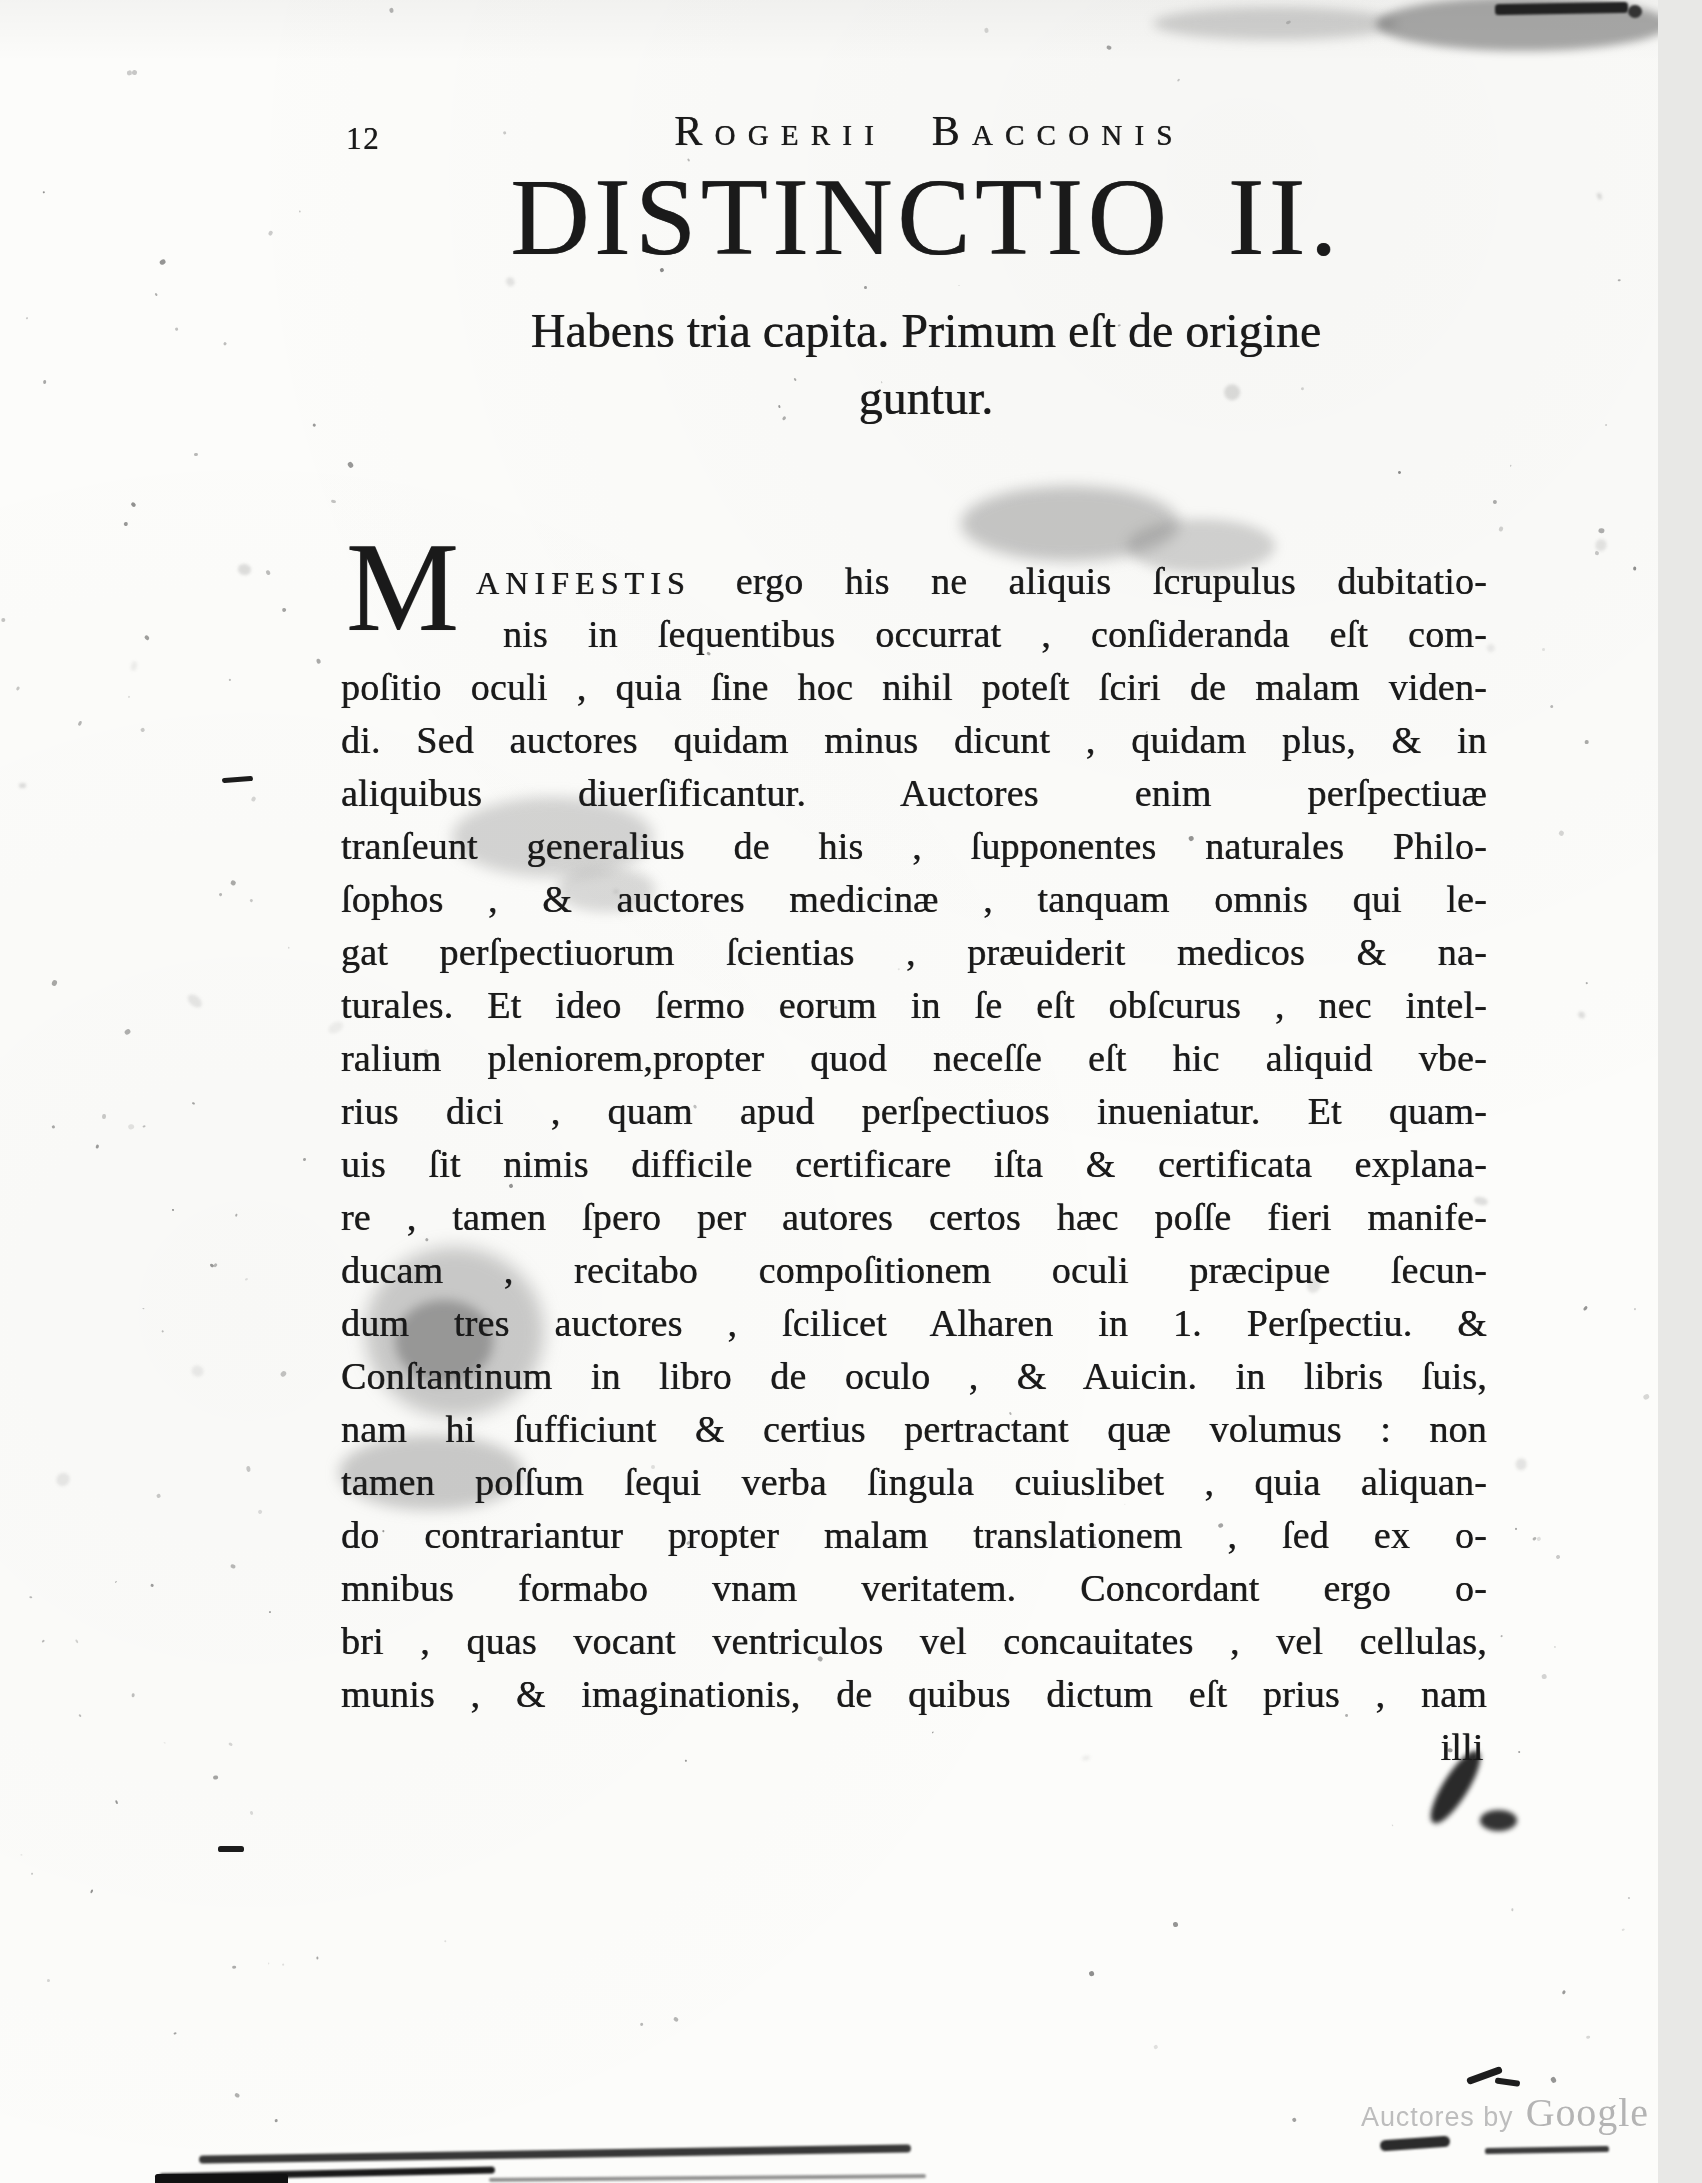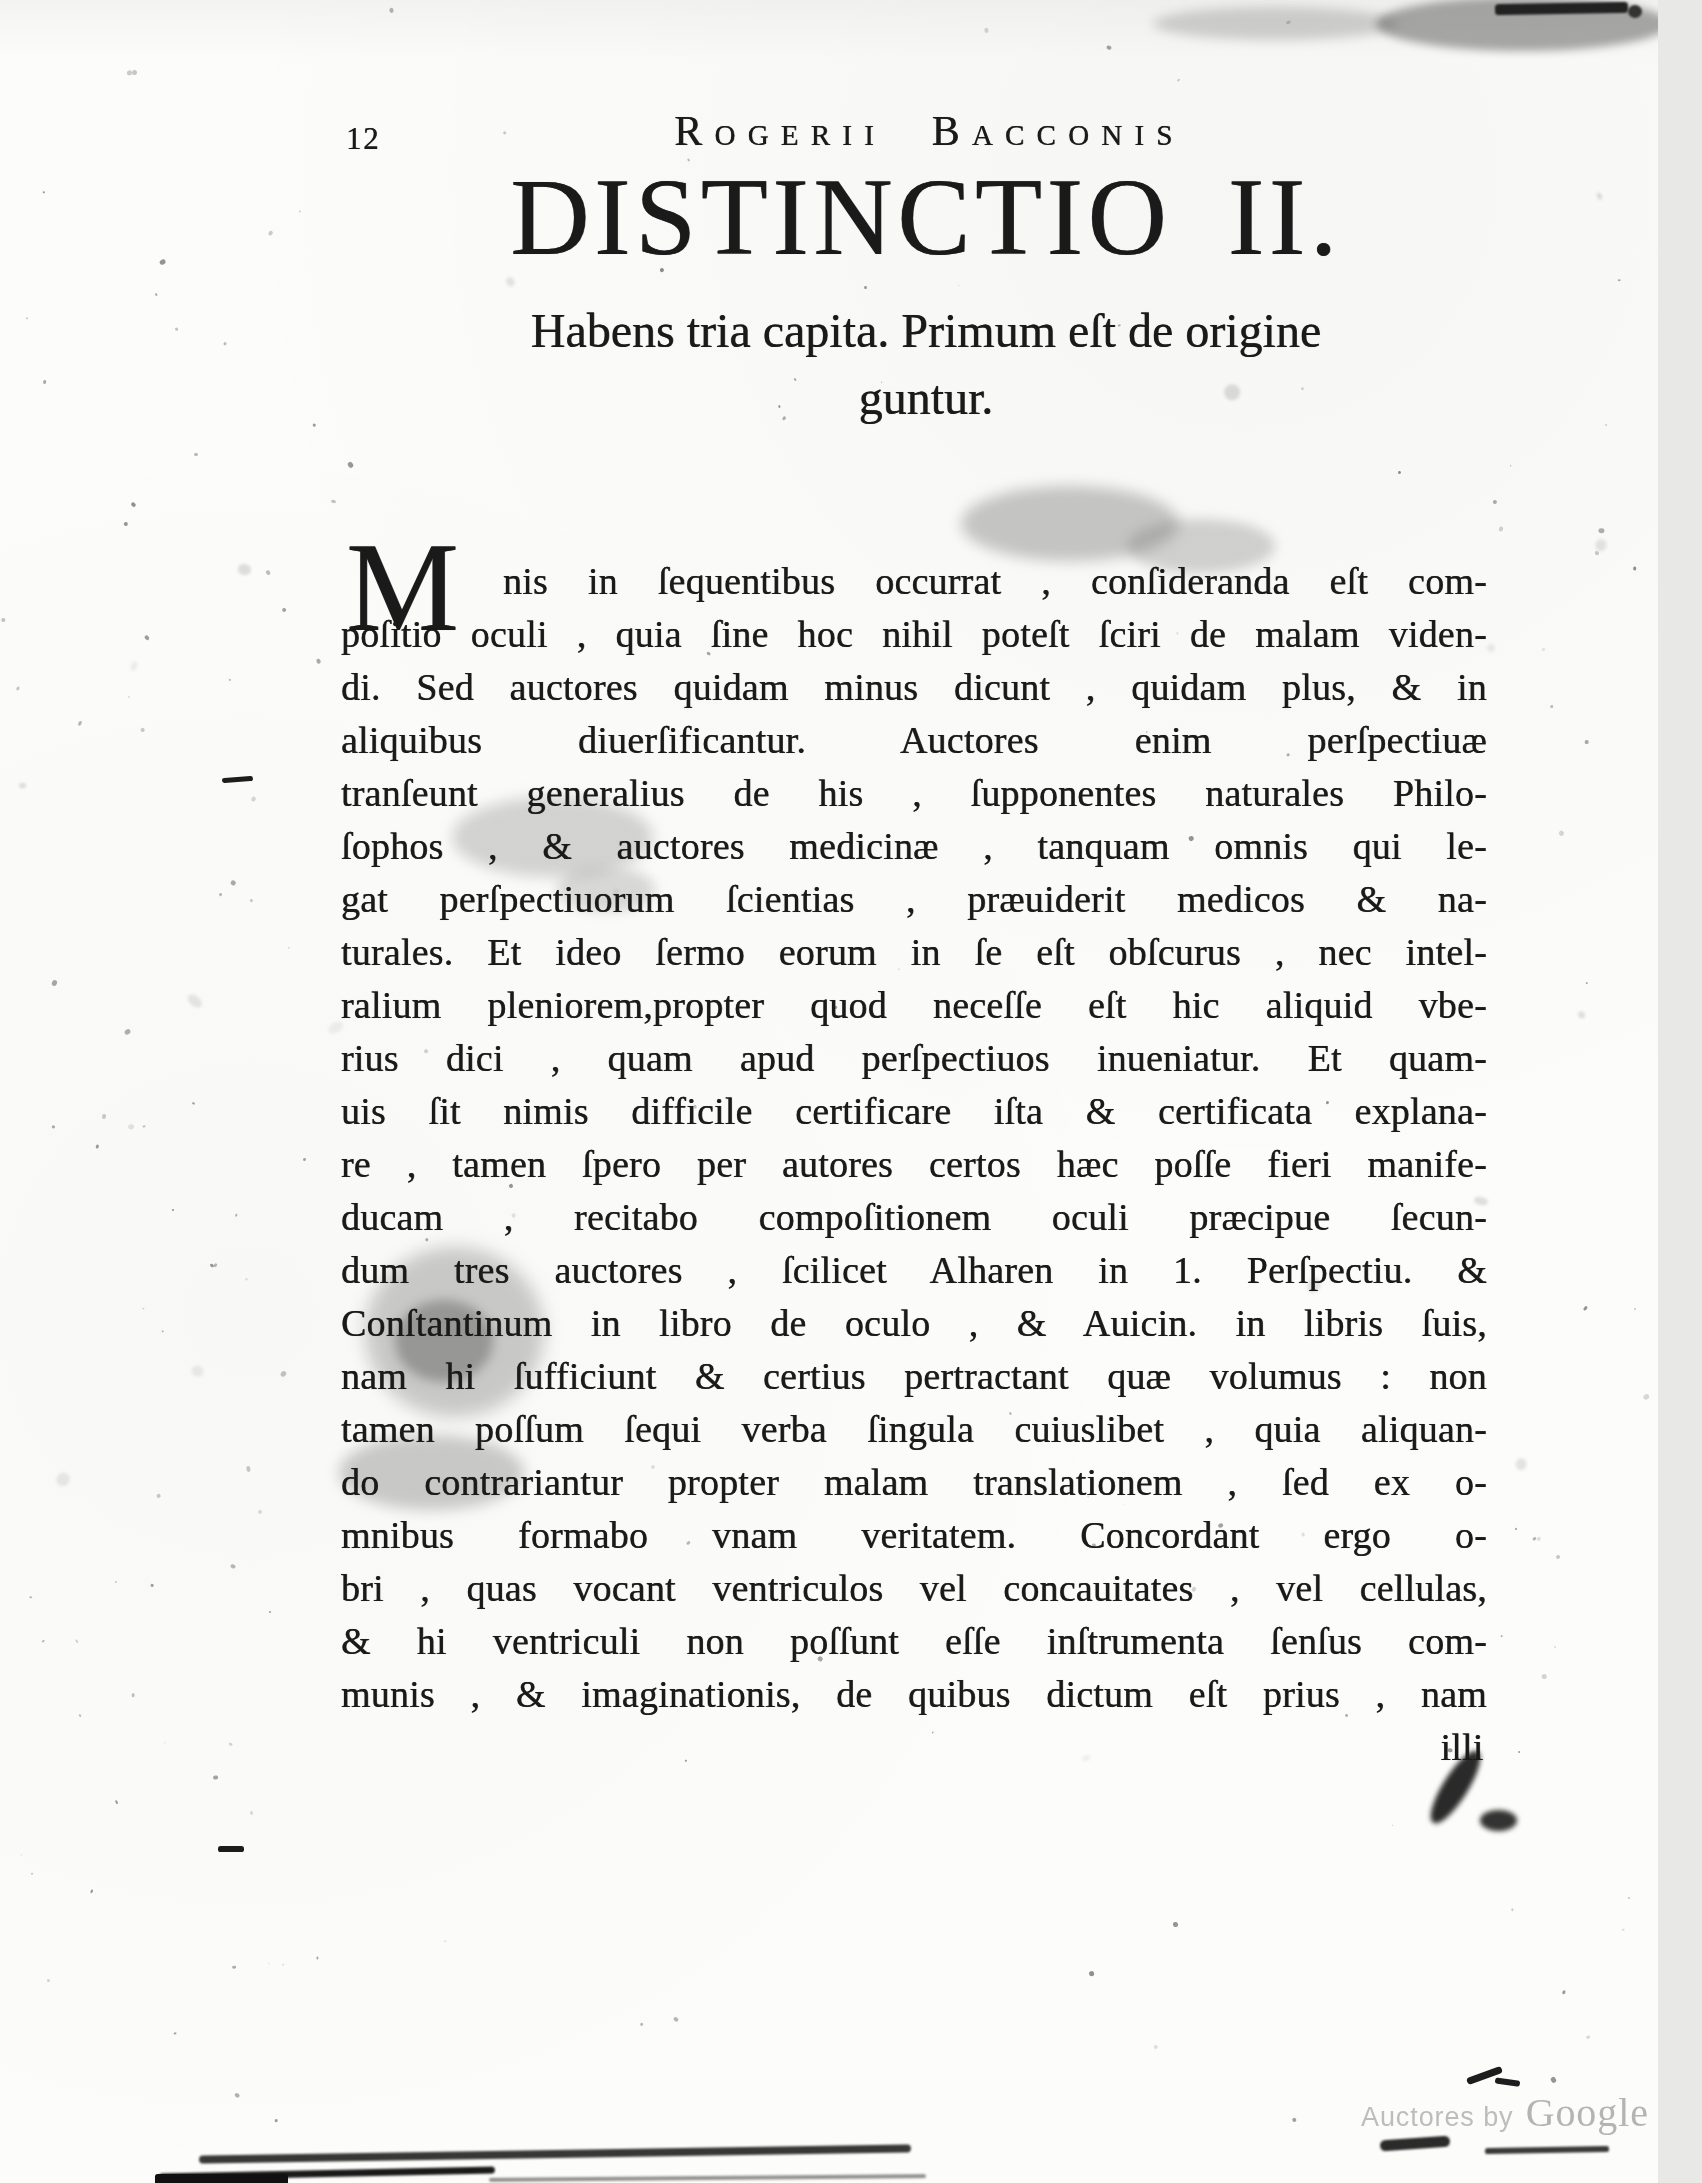--- a/index.html
+++ b/index.html
@@ -322,20 +322,24 @@
   <div class="runhead ink">Rogerii Bacconis</div>
   <h1 class="title ink">DISTINCTIO II.</h1>
 
   <div class="subtitle ink">
     <div class="sline">Habens tria capita.  Primum eſt de origine</div>
     <div class="sline">guntur.</div>
   </div>
 
   <div class="dropcap ink">M</div>
   <div class="bodyblock">
+    <div class="bline indent1 ink">
+      <span class="leadcaps">ANIFESTIS</span>
+      <span>ergo his ne aliquis ſcrupulus dubitatio-</span>
+    </div>
     <div id="body-lines">
         <div class="bline ink indent2">nis in ſequentibus occurrat , conſideranda eſt com-</div>
         <div class="bline ink">poſitio oculi , quia ſine hoc nihil poteſt ſciri de malam viden-</div>
         <div class="bline ink">di.  Sed auctores quidam minus dicunt , quidam plus, &amp; in</div>
         <div class="bline ink">aliquibus diuerſificantur.  Auctores enim perſpectiuæ</div>
         <div class="bline ink">tranſeunt generalius de his , ſupponentes naturales Philo-</div>
         <div class="bline ink">ſophos , &amp; auctores medicinæ , tanquam omnis qui le-</div>
         <div class="bline ink">gat perſpectiuorum ſcientias , præuiderit medicos &amp; na-</div>
         <div class="bline ink">turales.  Et ideo ſermo eorum in ſe eſt obſcurus , nec intel-</div>
         <div class="bline ink">ralium pleniorem,propter quod neceſſe eſt hic aliquid vbe-</div>
@@ -343,21 +347,20 @@
         <div class="bline ink">uis ſit nimis difficile certificare iſta &amp; certificata explana-</div>
         <div class="bline ink">re , tamen ſpero per autores certos hæc poſſe fieri manife-</div>
         <div class="bline ink">ducam ,  recitabo compoſitionem oculi præcipue ſecun-</div>
         <div class="bline ink">dum tres auctores , ſcilicet Alharen in 1. Perſpectiu. &amp;</div>
         <div class="bline ink">Conſtantinum in libro de oculo , &amp; Auicin. in libris ſuis,</div>
         <div class="bline ink">nam hi ſufficiunt &amp; certius pertractant quæ volumus : non</div>
         <div class="bline ink">tamen poſſum ſequi verba ſingula cuiuslibet , quia aliquan-</div>
         <div class="bline ink">do contrariantur propter malam translationem , ſed ex o-</div>
         <div class="bline ink">mnibus formabo vnam veritatem.  Concordant ergo o-</div>
         <div class="bline ink">bri , quas vocant ventriculos vel concauitates , vel cellulas,</div>
-        <div class="bline ink">&amp; hi ventriculi non poſſunt eſſe inſtrumenta ſenſus com-</div>
         <div class="bline ink">munis , &amp; imaginationis, de quibus dictum eſt prius ,  nam</div>
       </div>
     <div class="catchword ink">illi</div>
   </div>
 
   <div class="watermark">
     <span class="wm-prefix">Auctores by</span>
     <span class="wm-brand">Google</span>
   </div>
 

